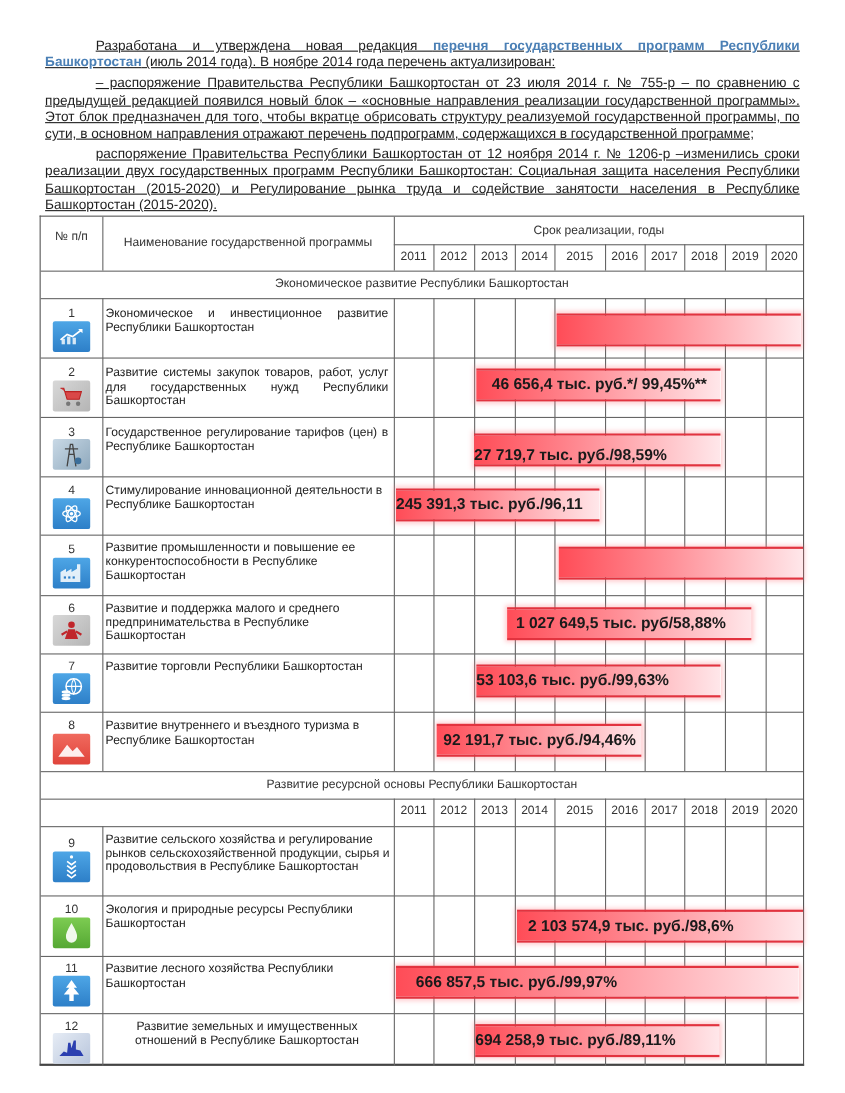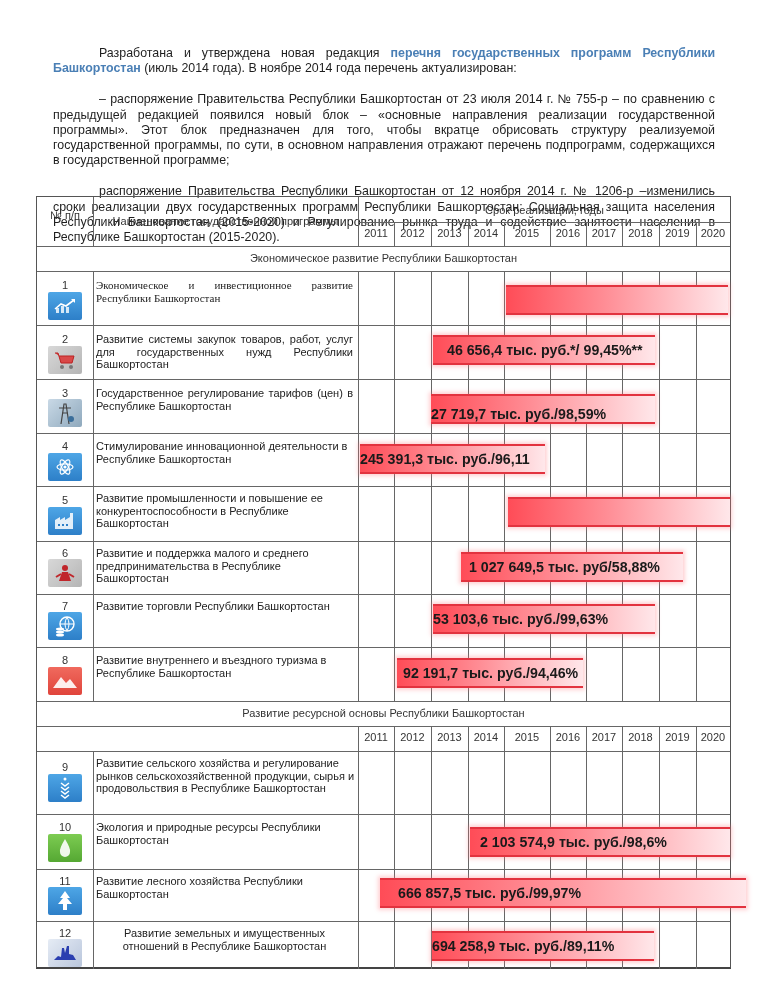--- a/index.html
+++ b/index.html
@@ -1,19 +1,19 @@
 <!DOCTYPE html>
 <html><head>
 <meta charset="utf-8">
 <style>
   html, body { margin: 0; padding: 0; background: #ffffff; }
   body { width: 768px; height: 994px; position: relative; overflow: hidden;
          font-family: "Liberation Sans", "DejaVu Sans", sans-serif; color: #1e1e1e; }
   .intro { position: absolute; left: 37px; top: 30px; width: 694px; font-size: 12.4px; line-height: 15.2px; text-align: justify; }
-  .intro p { margin: 16px; }
+  .intro p { margin: 4px; text-decoration: underline; }
   .indent { text-indent: 46px; }
   .link { color: #4a7fb5; font-weight: bold; }
   .tbl { position: absolute; left: 36px; top: 196px; width: 695px; height: 773px; border: 1px solid #555; border-bottom: 2px solid #444; box-sizing: border-box; }
   .hl { position: absolute; height: 1px; background: #666; }
   .vl { position: absolute; width: 1px; background: #666; }
   .cell-text { position: absolute; font-size: 11px; line-height: 12.5px; color: #222; }
   .hdr { position: absolute; font-size: 11px; color: #333; text-align: center; }
   .year { position: absolute; font-size: 11px; color: #333; text-align: center; top: 0; }
   .num { position: absolute; width: 56px; text-align: center; font-size: 11px; color: #333; }
   .icon { position: absolute; width: 34px; height: 28px; border-radius: 2px; display: flex; align-items: center; justify-content: center; color: #fff; font-size: 15px; }
@@ -130,21 +130,21 @@
   <div class="num" style="left:0;top:82px;">1</div>
   <div class="icon blue" style="left:11px;top:95px;">
     <svg width="22" height="16" viewBox="0 0 22 16">
         <rect x="2" y="10" width="3" height="5" fill="#fff" opacity=".8"></rect>
         <rect x="7" y="8" width="3" height="7" fill="#fff" opacity=".8"></rect>
         <rect x="12" y="9" width="3" height="6" fill="#fff" opacity=".8"></rect>
         <polyline points="1,11 7,6 12,8 20,2" fill="none" stroke="#fff" stroke-width="1.6"></polyline>
         <polygon points="17,1 21,1 21,5" fill="#fff"></polygon>
       </svg>
   </div>
-  <div class="cell-text" style="left:59px;top:82px;width:257px;text-align:justify;font-family:Liberation Serif, serif;">Экономическое и инвестиционное развитие Республики Башкортостан</div>
+  <div class="cell-text" style="left:59px;top:82px;width:257px;text-align:justify;">Экономическое и инвестиционное развитие Республики Башкортостан</div>
   <div class="bar" style="left:469px;top:88px;width:222px;">
       <span></span>
     </div>
 
   <div class="num" style="left:0;top:136px;">2</div>
   <div class="icon photo" style="left:11px;top:149px;">
     <svg width="24" height="20" viewBox="0 0 24 20">
         <path d="M2 3 L5 3 L8 13 L19 13 L21 6 L6 6" fill="#d94848" stroke="#b22" stroke-width="1"></path>
         <circle cx="9" cy="17" r="2" fill="#777"></circle>
         <circle cx="18" cy="17" r="2" fill="#777"></circle>
@@ -254,21 +254,21 @@
       <span style="padding-left:10px;">2 103 574,9 тыс. руб./98,6%</span>
     </div>
 
   <div class="num" style="left:0;top:678px;">11</div>
   <div class="icon blue" style="left:11px;top:690px;">
     <svg width="16" height="22" viewBox="0 0 16 22">
         <polygon points="8,1 13,8 10,8 15,14 10,14 10,20 6,20 6,14 1,14 6,8 3,8" fill="#fff"></polygon>
       </svg>
   </div>
   <div class="cell-text" style="left:59px;top:678px;width:257px;">Развитие лесного хозяйства Республики Башкортостан</div>
-  <div class="bar" style="left:323px;top:681px;width:366px;margin-left:20px;">
+  <div class="bar" style="left:323px;top:681px;width:366px;">
       <span style="padding-left:18px;">666 857,5 тыс. руб./99,97%</span>
     </div>
 
   <div class="num" style="left:0;top:730px;">12</div>
   <div class="icon photo" style="left:11px;top:742px;background:linear-gradient(135deg,#e6ecf5,#b9c6dc);">
     <svg width="26" height="22" viewBox="0 0 26 22">
         <path d="M2 18 L6 14 L9 15 L10 6 L12 6 L13 11 L15 4 L17 4 L17 12 L21 13 L24 18 Z" fill="#2b3fb0"></path>
       </svg>
   </div>
   <div class="cell-text" style="left:59px;top:730px;width:257px;text-align:center;">Развитие земельных и имущественных отношений в Республике Башкортостан</div>

